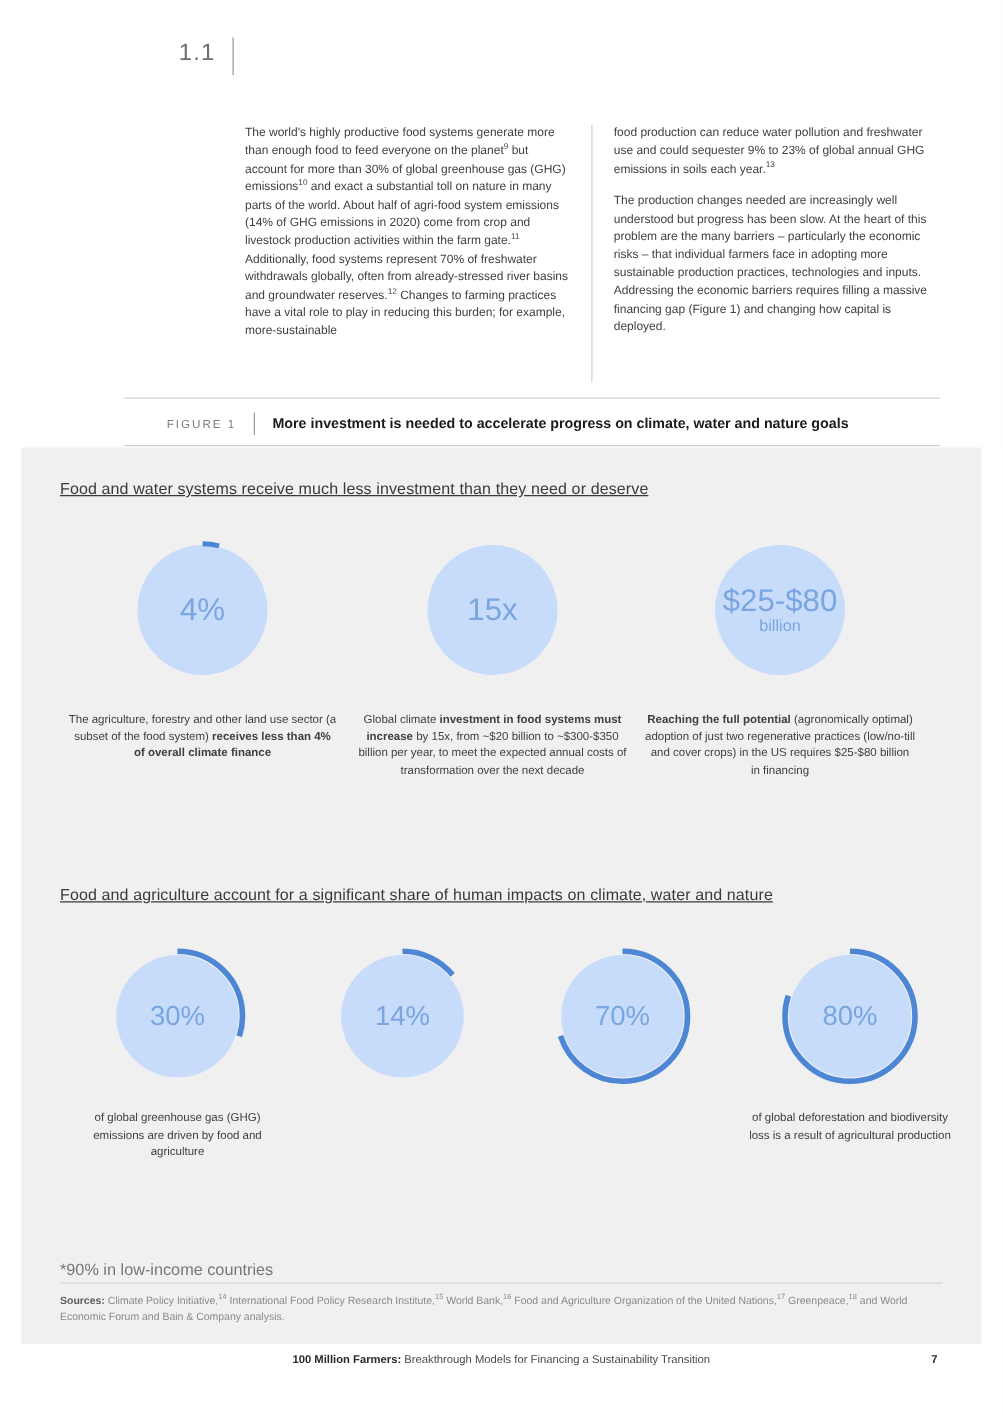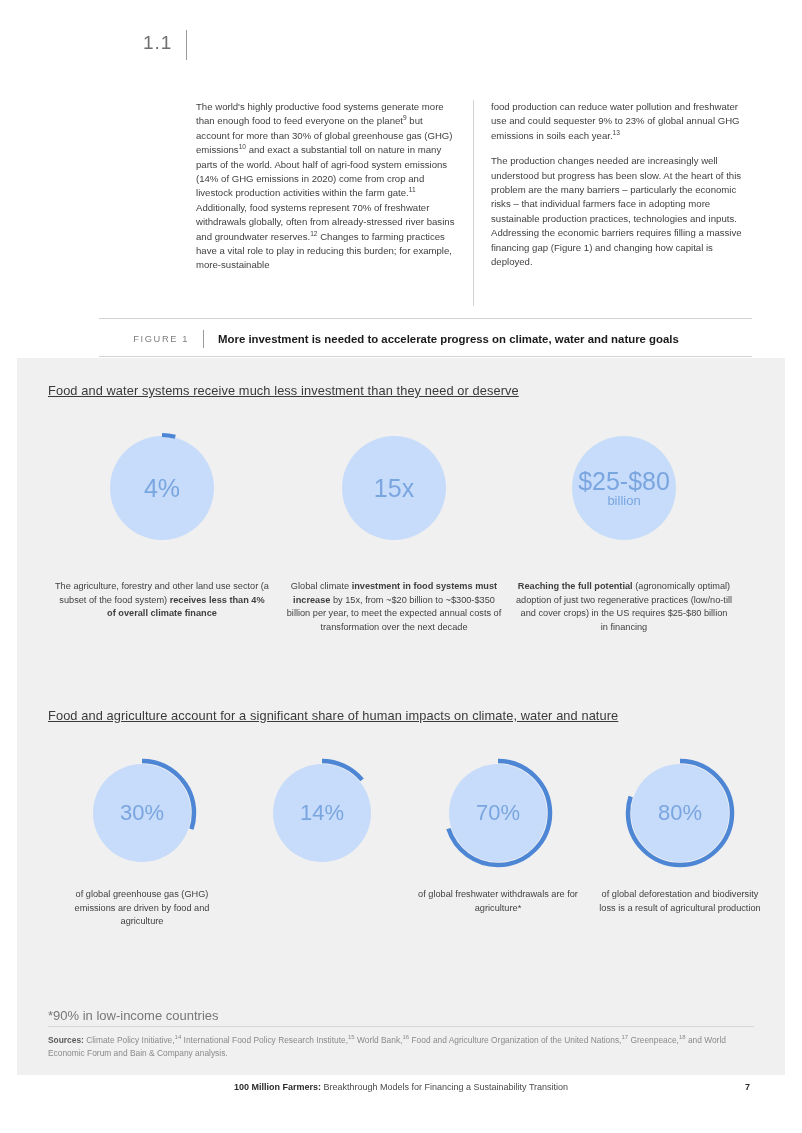--- a/index.html
+++ b/index.html
@@ -195,21 +195,21 @@
     color: #7aa6e0;
     font-size: 25px;
     font-weight: 300;
     line-height: 1.05;
   }
   .circle-big-num .sub {
     font-size: 13px;
     font-weight: 400;
   }
   .stat1-caption {
-    margin-top: 40px;
+    margin-top: 29px;
     font-size: 9.2px;
     line-height: 13.5px;
     color: #3f3f3f;
     padding: 0 6px;
   }
   .stat1-caption b { font-weight: bold; }
 
   
   .stat-row2 {
     position: absolute;
@@ -405,21 +405,20 @@
       </div>
 
       <div class="stat2 p3">
         <div class="circle-wrap2">
           <div class="circle-fill2"></div>
           <svg width="110" height="110" viewBox="0 0 110 110">
             <circle class="arc-path" cx="55" cy="55" r="52" fill="none" stroke="#4e86d6" stroke-width="4.5" stroke-linecap="butt" transform="rotate(-90 55 55)" stroke-dasharray="228.70794518133695 98.01769079200156"></circle>
           </svg>
           <div class="circle-num2">70%</div>
         </div>
-        <div class="stat2-caption">of global freshwater withdrawals are for agriculture*</div>
       </div>
 
       <div class="stat2 p4">
         <div class="circle-wrap2">
           <div class="circle-fill2"></div>
           <svg width="110" height="110" viewBox="0 0 110 110">
             <circle class="arc-path" cx="55" cy="55" r="52" fill="none" stroke="#4e86d6" stroke-width="4.5" stroke-linecap="butt" transform="rotate(-90 55 55)" stroke-dasharray="261.38050877867084 65.34512719466767"></circle>
           </svg>
           <div class="circle-num2">80%</div>
         </div>

